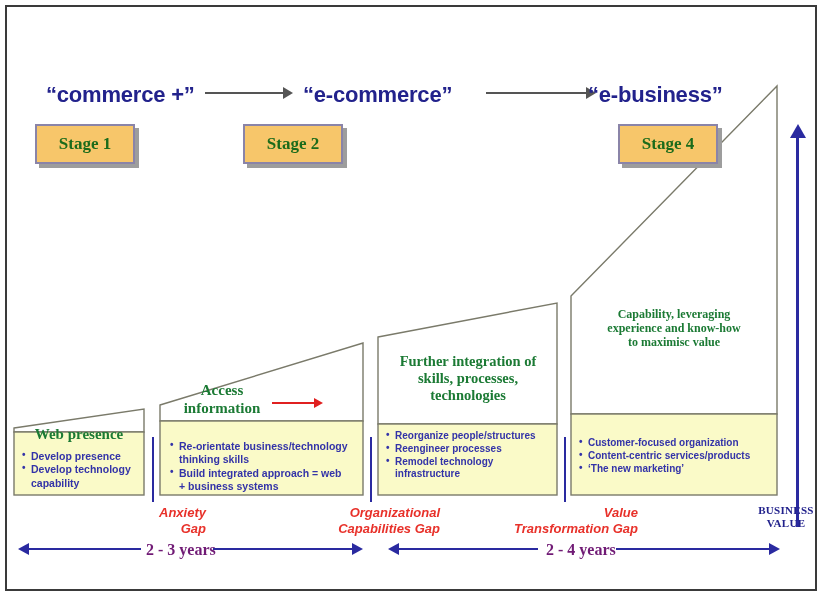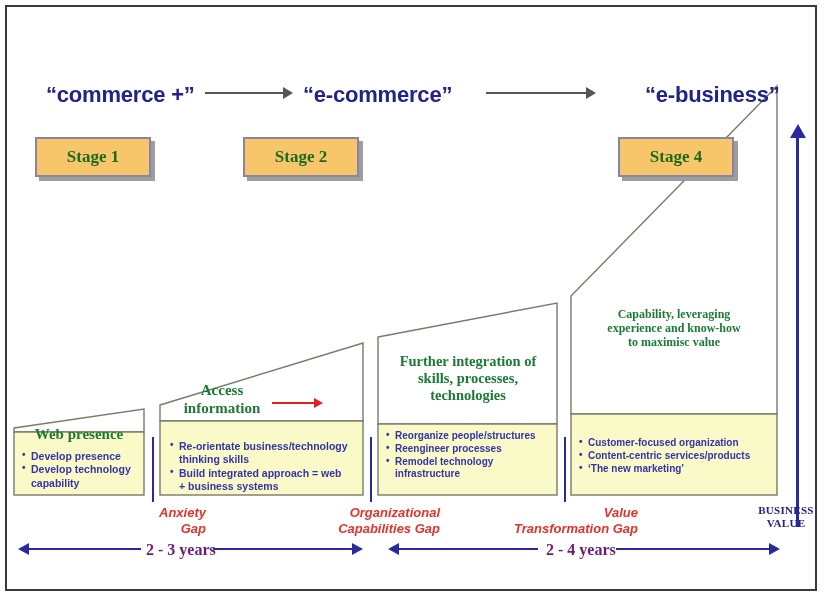--- a/index.html
+++ b/index.html
@@ -16,26 +16,26 @@
   .hdr-label{position:absolute;color:#22228c;font-weight:bold;font-size:22px;
              letter-spacing:-0.2px;white-space:nowrap;
              font-family:"Liberation Sans", sans-serif;}
   .hdr-arrow{position:absolute;height:14px;}
   .hdr-arrow .ln{position:absolute;left:0;top:6px;height:2px;background:#555;width:calc(100% - 9px);}
   .hdr-arrow .hd{position:absolute;right:0;top:1px;width:0;height:0;
                  border-top:6px solid transparent;border-bottom:6px solid transparent;
                  border-left:10px solid #555;}
 
   
-  .stage-chip{position:absolute;width:116px;height:40px;background:#F7C66A;
+  .stage-chip{position:absolute;width:100px;height:40px;background:#F7C66A;
               border:2px solid #8a84a8;box-sizing:border-box;
               box-shadow:4px 4px 0 0 #9d9d9d;
               display:flex;align-items:center;justify-content:center;
               color:#1b6b1b;font-weight:bold;font-size:17px;
-              font-family:"Liberation Serif", serif;margin-top:13px;}
+              font-family:"Liberation Serif", serif;}
 
   
   #ramps{position:absolute;left:0;top:0;width:827px;height:601px;}
 
   
   .blk-head{position:absolute;color:#1b7a34;font-weight:bold;
             font-family:"Liberation Serif", serif;text-align:center;
             line-height:1.18;}
   .blk-body{position:absolute;color:#3333a8;font-weight:bold;
             font-family:"Liberation Sans", sans-serif;line-height:1.28;}
@@ -106,21 +106,21 @@
       <div class="hd"></div>
   </div>
 
   <div class="hdr-label" style="left:303px;top:82px;">“e-commerce”</div>
 
   <div class="hdr-arrow" style="left:486px;top:86px;width:110px;">
     <div class="ln"></div>
       <div class="hd"></div>
   </div>
 
-  <div class="hdr-label" style="left:645px;top:82px;">“e-business”</div>
+  <div class="hdr-label" style="left:588px;top:82px;">“e-business”</div>
 
   <div class="stage-chip" style="left:35px;top:124px;">Stage 1</div>
   <div class="stage-chip" style="left:243px;top:124px;">Stage 2</div>
   <div class="stage-chip" style="left:618px;top:124px;">Stage 4</div>
 
   <div class="blk-head" style="left:14px;top:426px;width:130px;font-size:15px;">Web presence</div>
   <div class="blk-body" style="left:22px;top:450px;width:124px;font-size:10.5px;">
     <ul>
       <li>Develop presence</li>
       <li>Develop technology</li>

